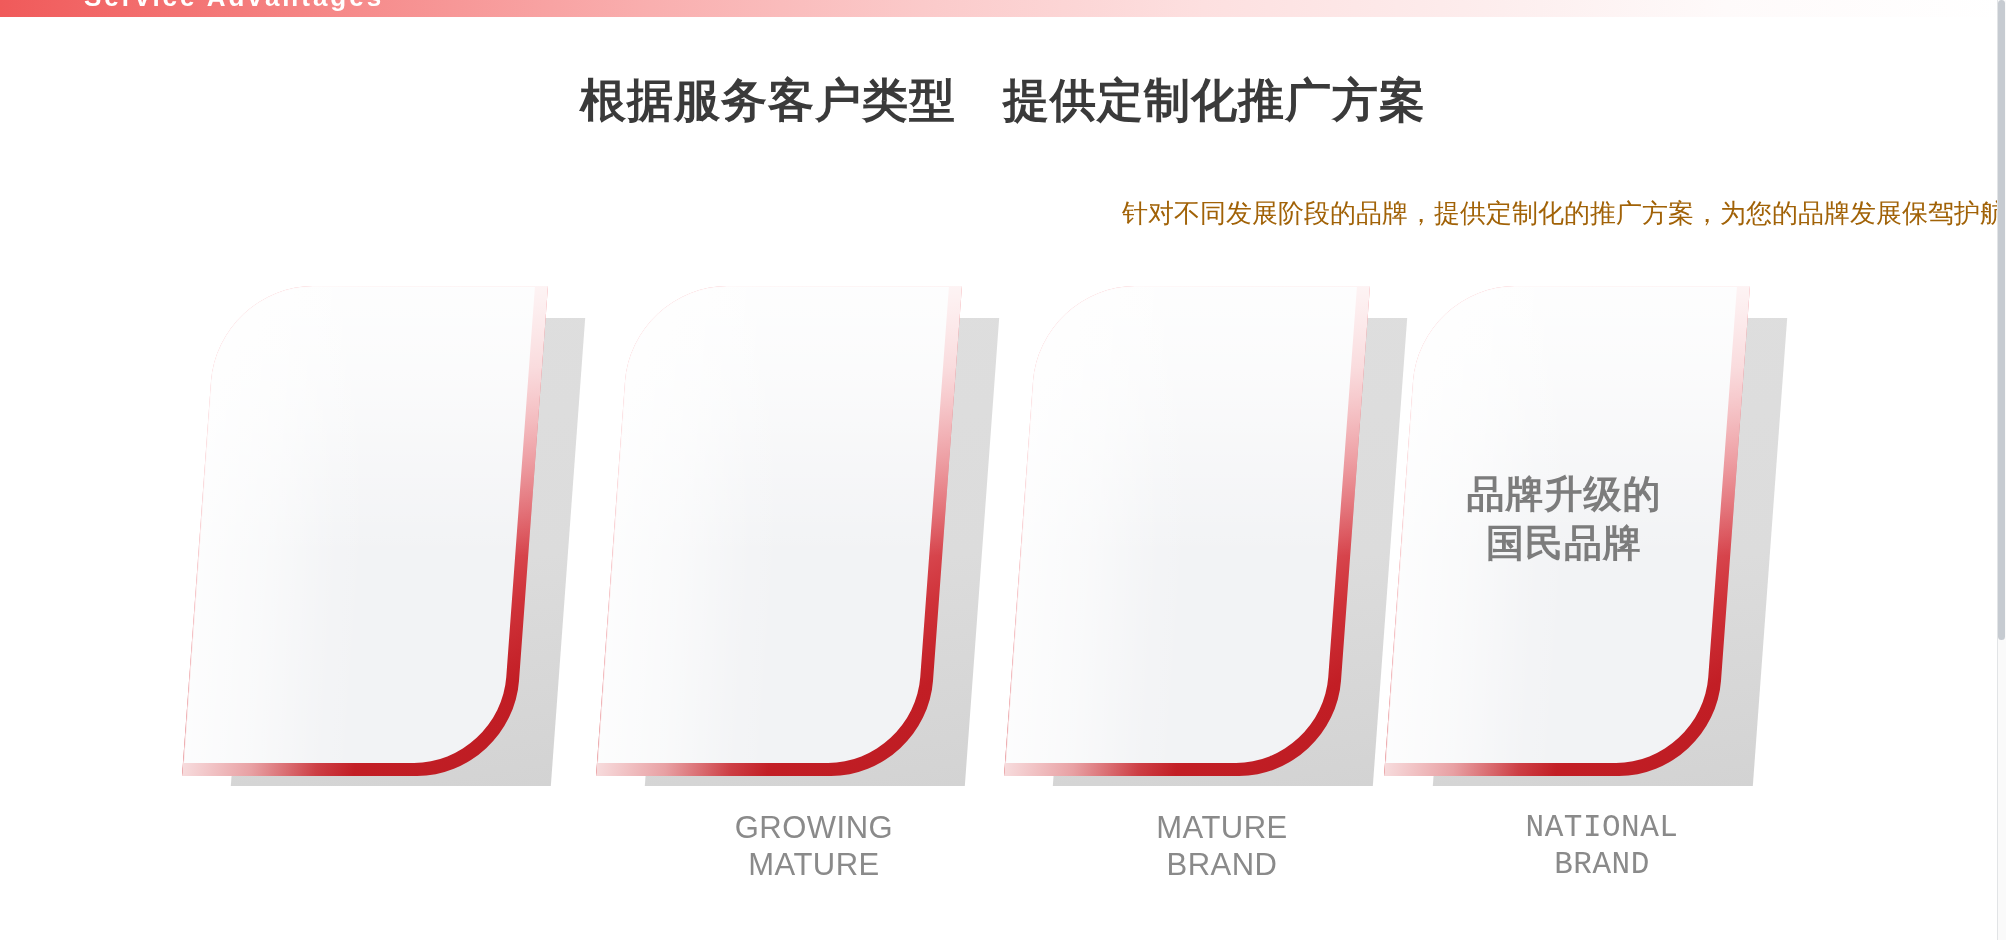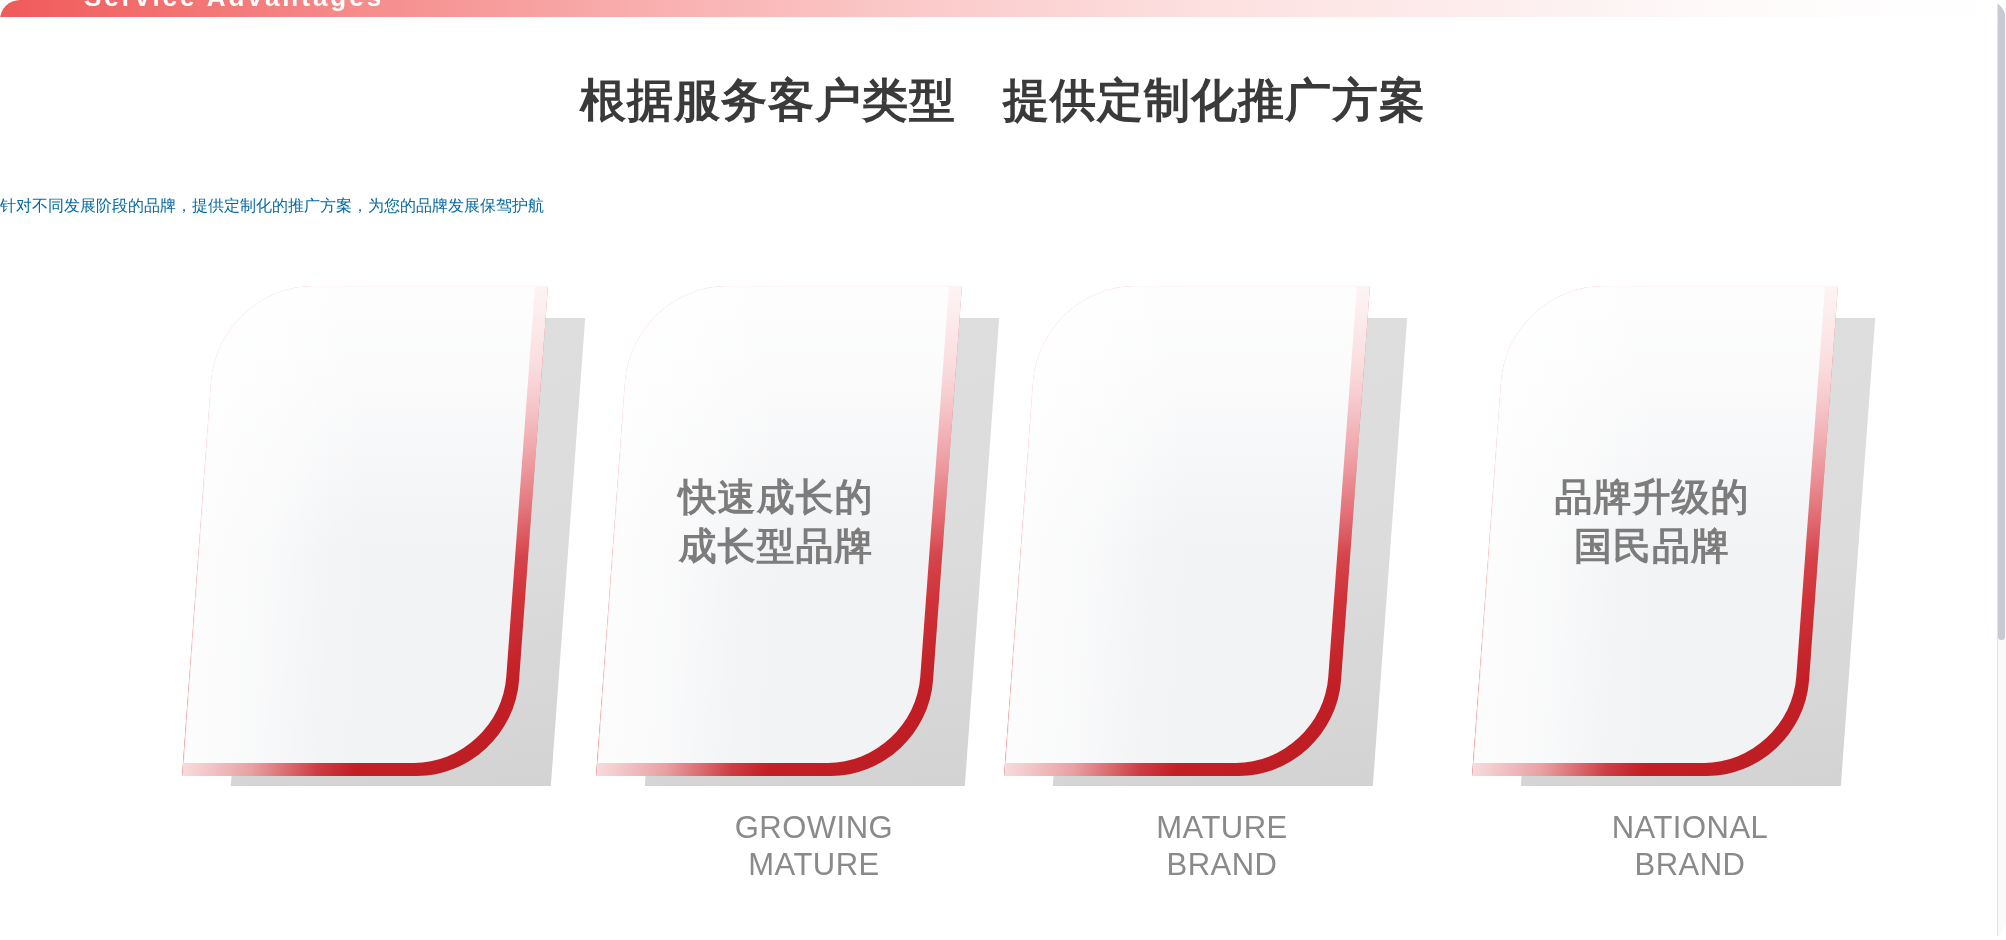--- a/index.html
+++ b/index.html
@@ -11,21 +11,20 @@
     background: #ffffff;
     font-family: "Liberation Sans", "DejaVu Sans", sans-serif;
   }
 
   #page {
     position: relative;
     width: 2006px;
     height: 940px;
     background: #ffffff;
     overflow: hidden;
-    border-radius: 20px;
   }
 
   
   #banner {
     position: absolute;
     left: 0;
     top: 0;
     width: 2006px;
     height: 17px;
     overflow: hidden;
@@ -62,23 +61,23 @@
     font-weight: bold;
     color: #3a3a3a;
     letter-spacing: 1px;
     white-space: pre;
   }
   #subtitle {
     position: absolute;
     left: 0;
     top: 196px;
     width: 2006px;
-    text-align: left;
-    font-size: 16px;
-    color: #0369a1;
+    text-align: right;
+    font-size: 26px;
+    color: #a16207;
     font-family: "Liberation Serif", "DejaVu Serif", serif;
     white-space: pre;
   }
 
   
   #cards {
     position: absolute;
     left: 0;
     top: 286px;
     width: 2006px;
@@ -87,21 +86,21 @@
 
   .card-slot {
     position: absolute;
     top: 0;
     width: 420px;
     height: 520px;
   }
   .card-slot.s0 { left: 190px; }
   .card-slot.s1 { left: 604px; }
   .card-slot.s2 { left: 1012px; }
-  .card-slot.s3 { left: 1480px; }
+  .card-slot.s3 { left: 1392px; font-family: Liberation Mono, monospace; }
 
   
   .card-shadow {
     position: absolute;
     left: 58px;
     top: 32px;
     width: 320px;
     height: 468px;
     background: linear-gradient(170deg, #dedede 0%, #dcdcdc 55%, #d3d3d3 100%);
     transform: skewX(-4.2deg);
@@ -245,22 +244,20 @@
       </div>
     </div>
 
     <div class="card-slot s1">
       <div class="card-shadow"></div>
       <div class="card-border">
         <div class="card-face"></div>
         <div class="card-fade-top"></div>
         <div class="card-fade-left"></div>
       </div>
-      <div class="card-text">快速成长的
-成长型品牌</div>
       <div class="card-caption">GROWING
 MATURE</div>
     </div>
 
     <div class="card-slot s2">
       <div class="card-shadow"></div>
       <div class="card-border">
         <div class="card-face"></div>
         <div class="card-fade-top"></div>
         <div class="card-fade-left"></div>

